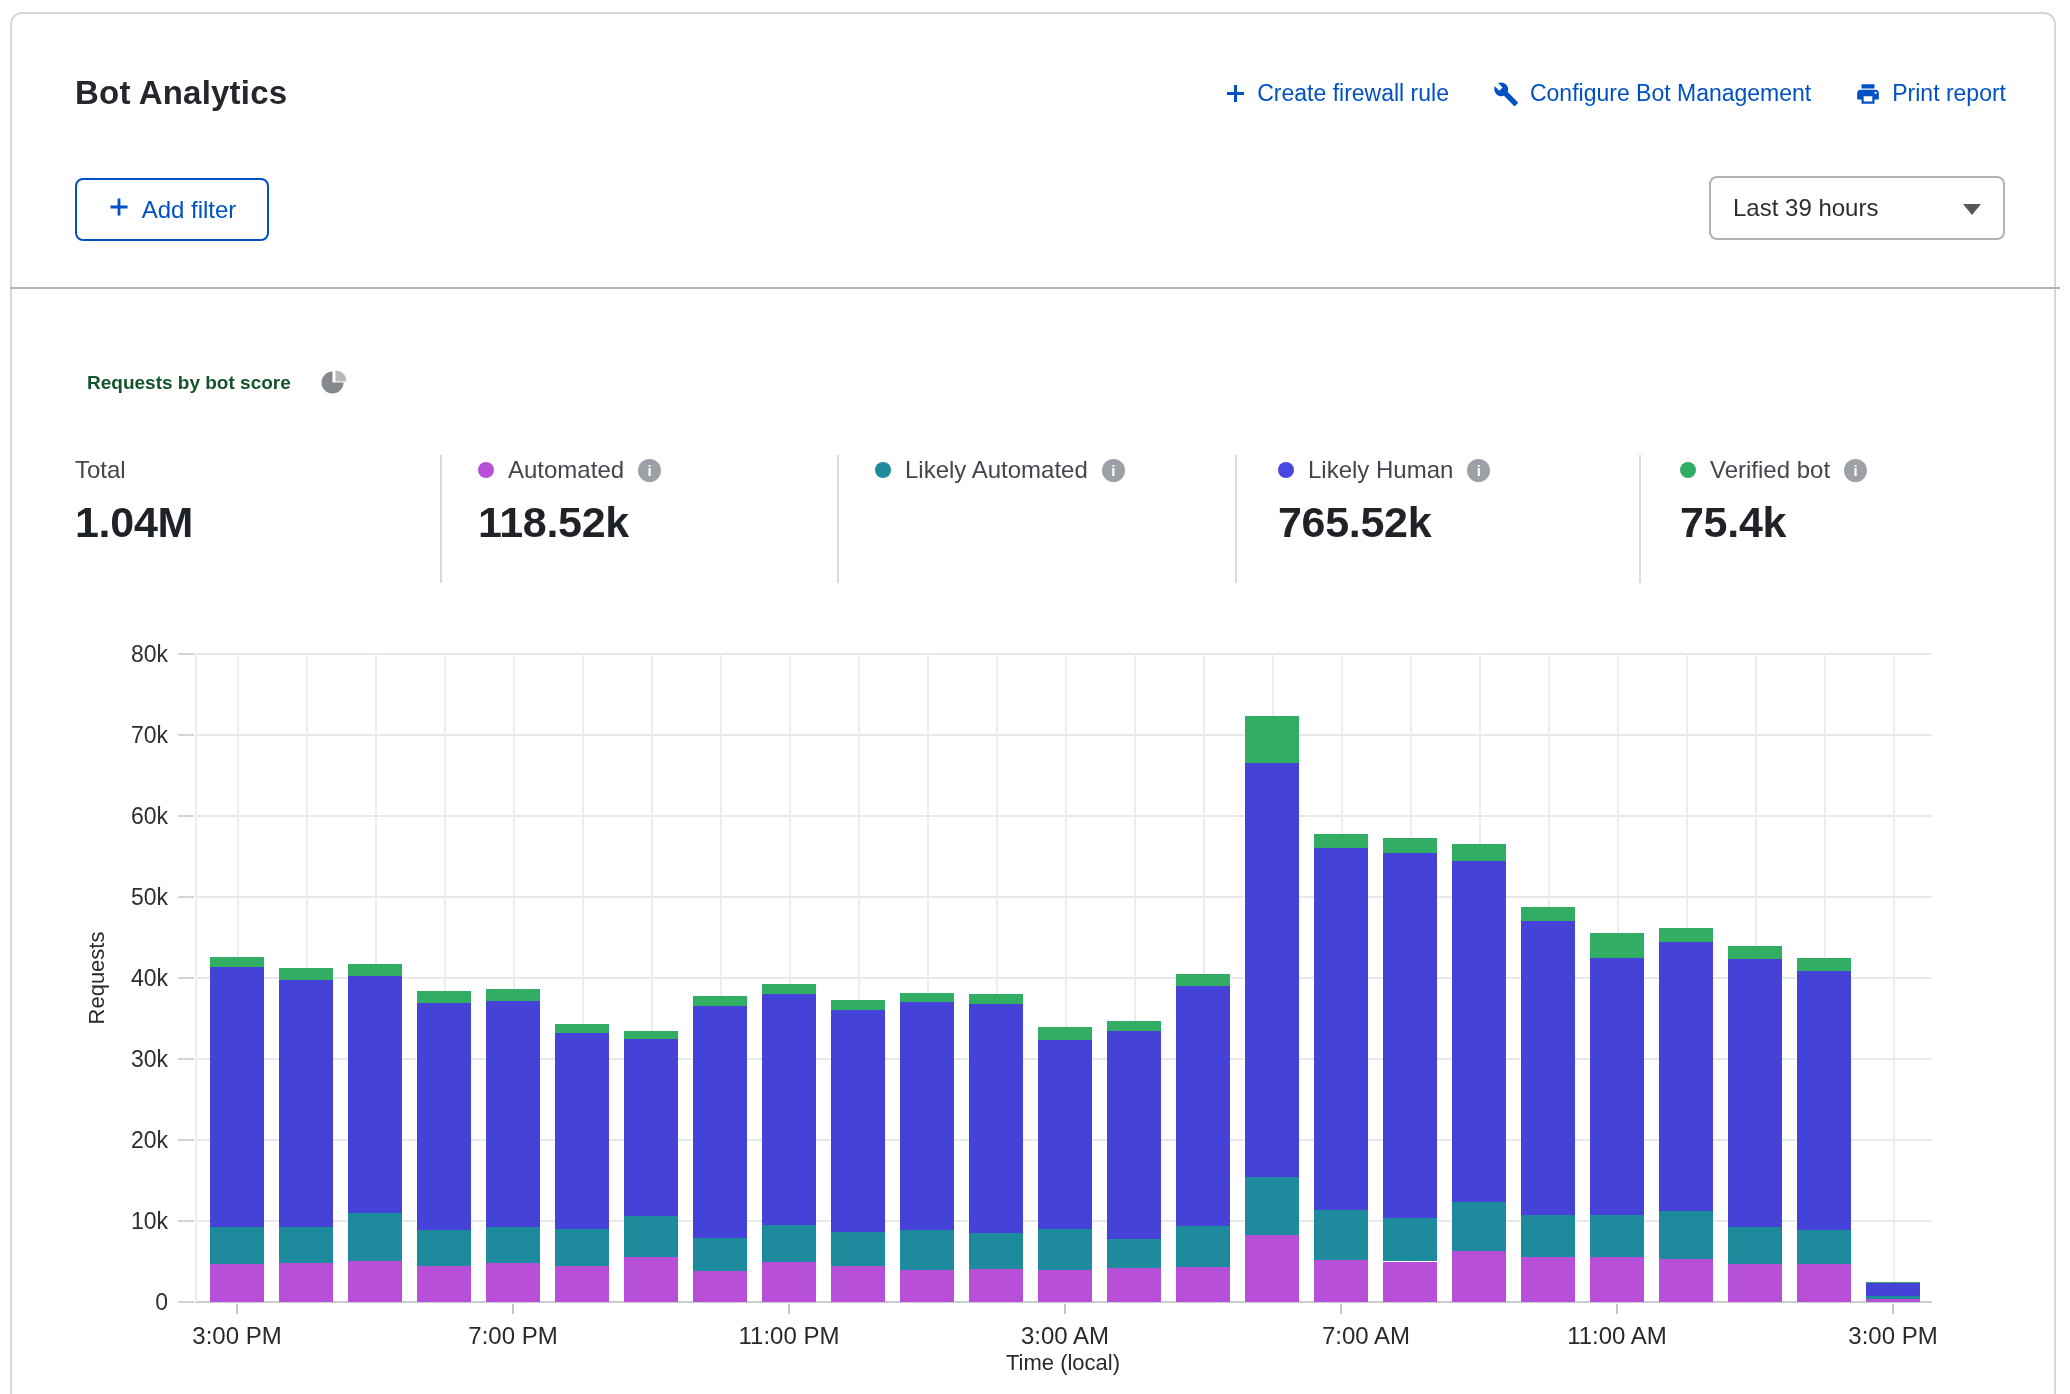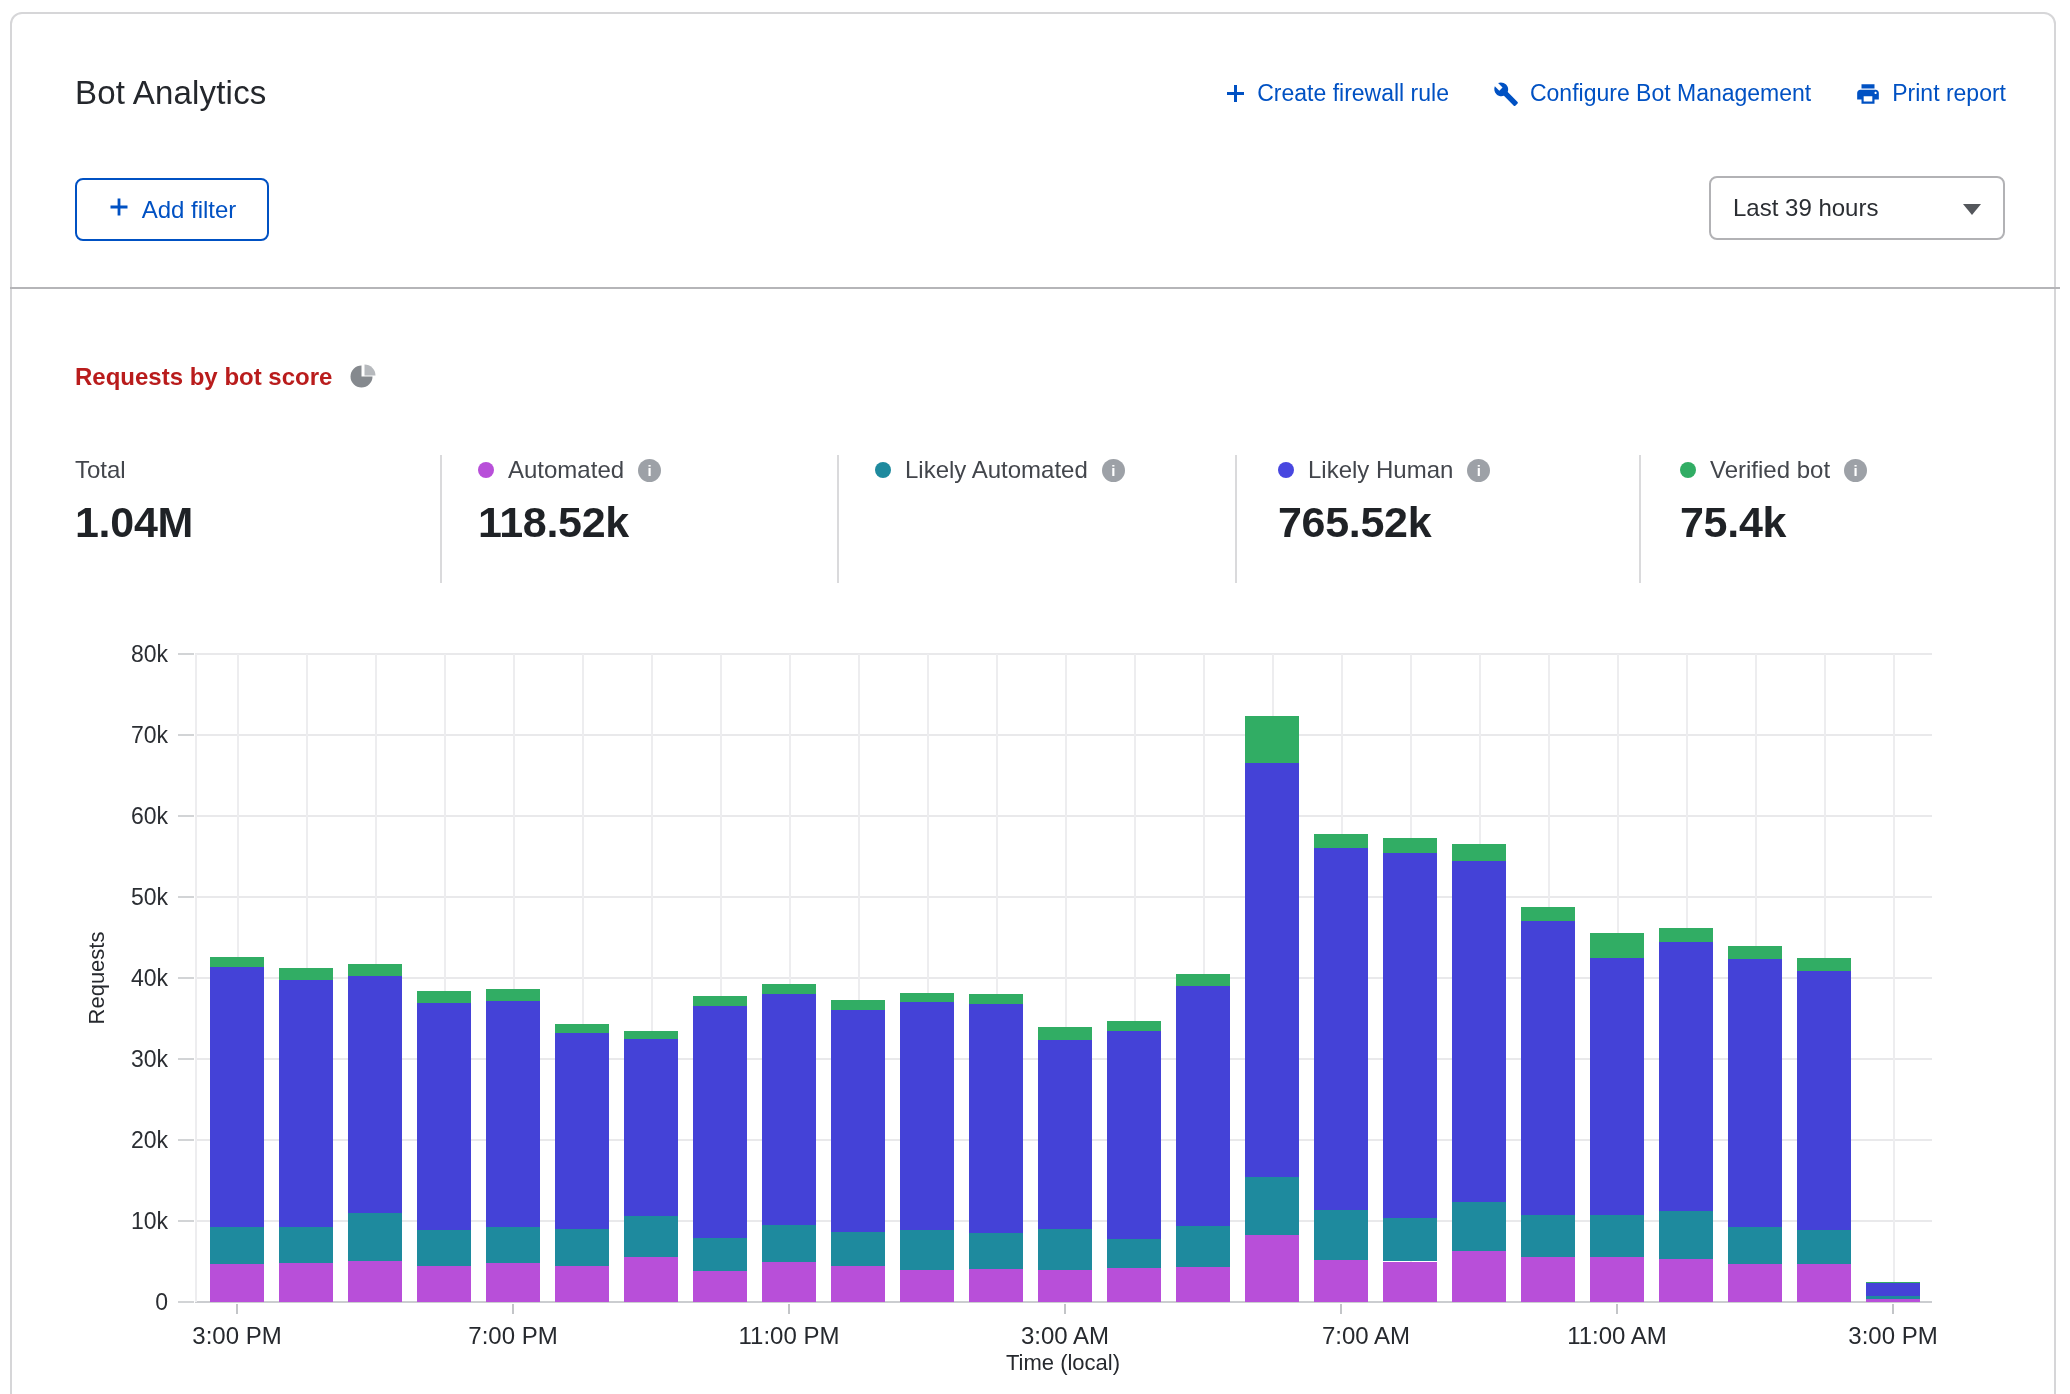--- a/index.html
+++ b/index.html
@@ -7,21 +7,21 @@
     width:2070px;height:1394px;position:relative;overflow:hidden;
     background:#ffffff;font-family:"Liberation Sans", sans-serif;
     -webkit-font-smoothing:antialiased;
   }
   .card{
     position:absolute;left:10px;top:12px;width:2046px;height:1600px;
     border:2px solid #d6d6d8;border-radius:12px;background:#ffffff;box-sizing:border-box;
   }
   .page-title{
     position:absolute;left:75px;top:74px;margin:0;
-    font-size:33px;font-weight:400;color:#24272c;letter-spacing:.2px;
+    font-size:33px;font-weight:700;color:#24272c;letter-spacing:.2px;
   }
   .actions{
     position:absolute;top:80px;right:64px;display:flex;gap:44px;align-items:center;
   }
   .action{
     display:flex;align-items:center;gap:11px;cursor:pointer;
     color:#0051c3;font-size:23px;text-decoration:none;
   }
   .action svg{display:block;}
   .add-filter{
@@ -36,21 +36,21 @@
     display:flex;align-items:center;justify-content:space-between;
     padding:0 22px;cursor:pointer;
   }
   .select-value{font-size:24px;color:#2b2e33;}
   .caret{
     width:0;height:0;border-left:9px solid transparent;border-right:9px solid transparent;
     border-top:11px solid #54575c;margin-top:2px;
   }
   .divider{position:absolute;left:10px;top:287px;width:2050px;height:2px;background:#b5b5b8;}
   .section-title-row{position:absolute;left:75px;top:360px;display:flex;align-items:center;gap:17px;}
-  .section-title-row h2{margin:0;font-size:24px;font-weight:700;color:#b91c1c;}
+  .section-title-row h2{margin:12px;font-size:19px;font-weight:700;color:#14532d;}
   .stat{position:absolute;top:455px;}
   .stat-label-row{display:flex;align-items:center;gap:14px;height:30px;}
   .stat-label{font-size:24px;color:#43464c;}
   .dot{width:16px;height:16px;border-radius:50%;flex:0 0 auto;}
   .info{
     width:23px;height:23px;border-radius:50%;background:#9da1a7;flex:0 0 auto;
     display:flex;align-items:center;justify-content:center;
   }
   .info::after{content:"i";color:#ffffff;font-size:15px;font-weight:700;font-family:"Liberation Sans",sans-serif;}
   .stat-value{margin-top:13px;font-size:43px;font-weight:700;color:#1f2226;letter-spacing:-.3px;}

